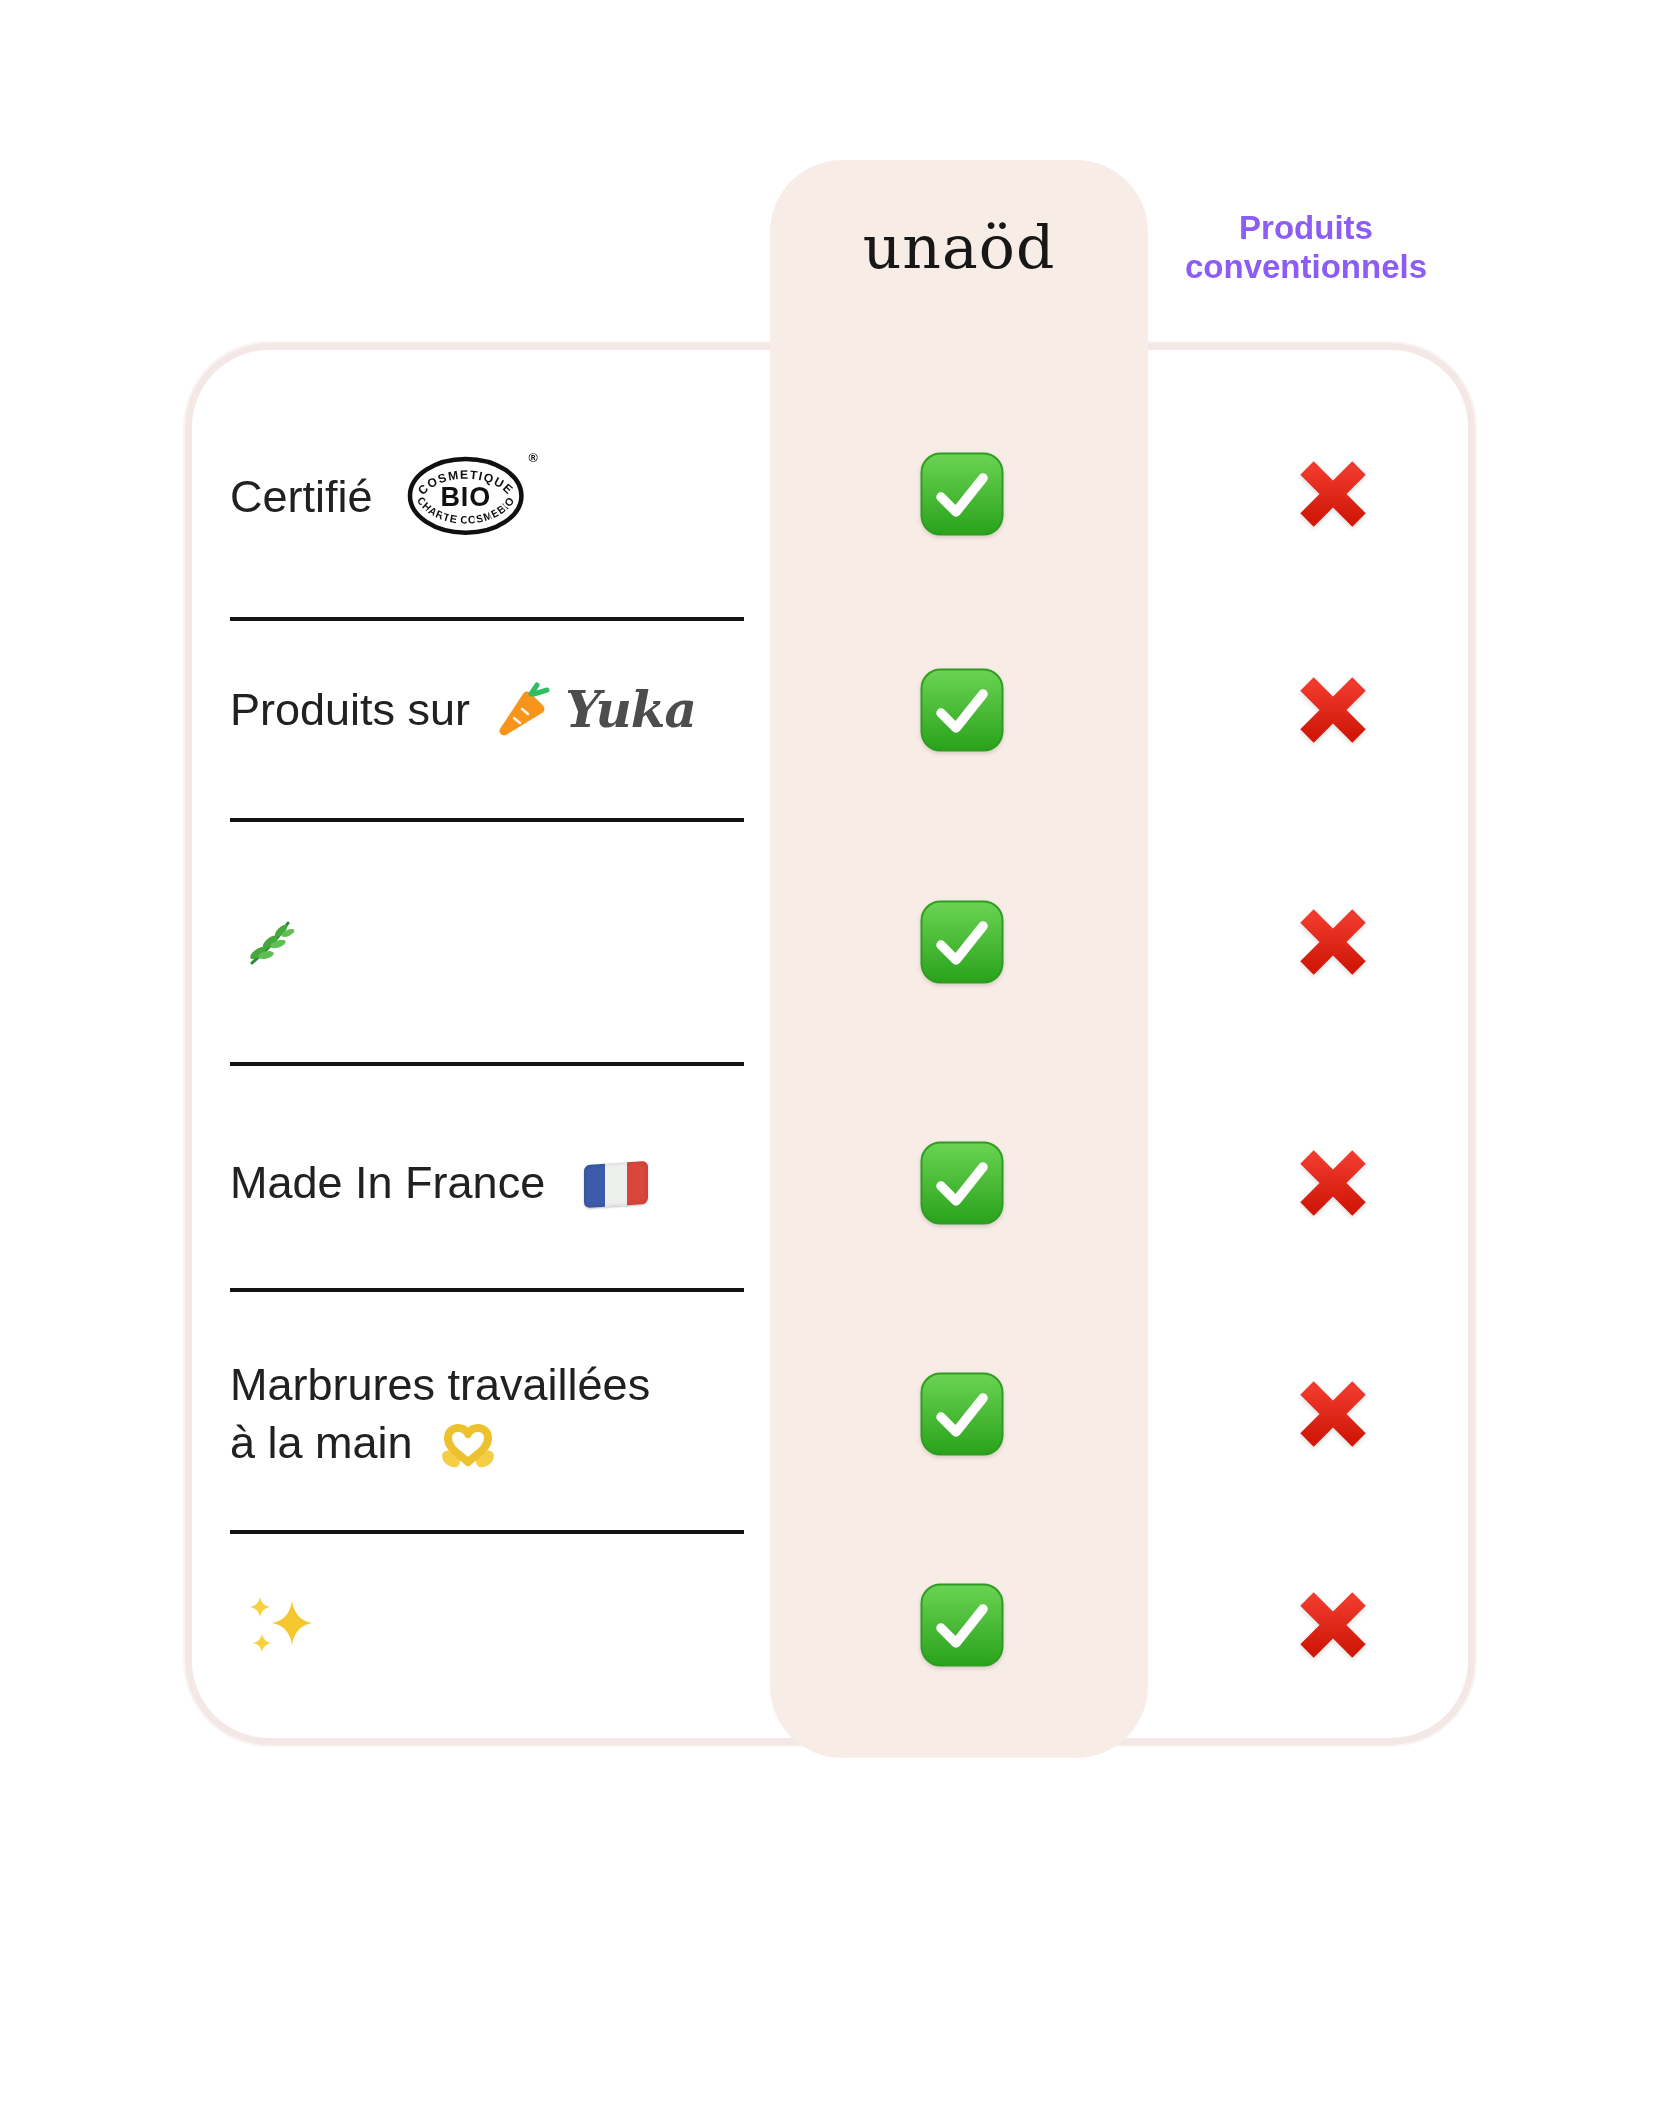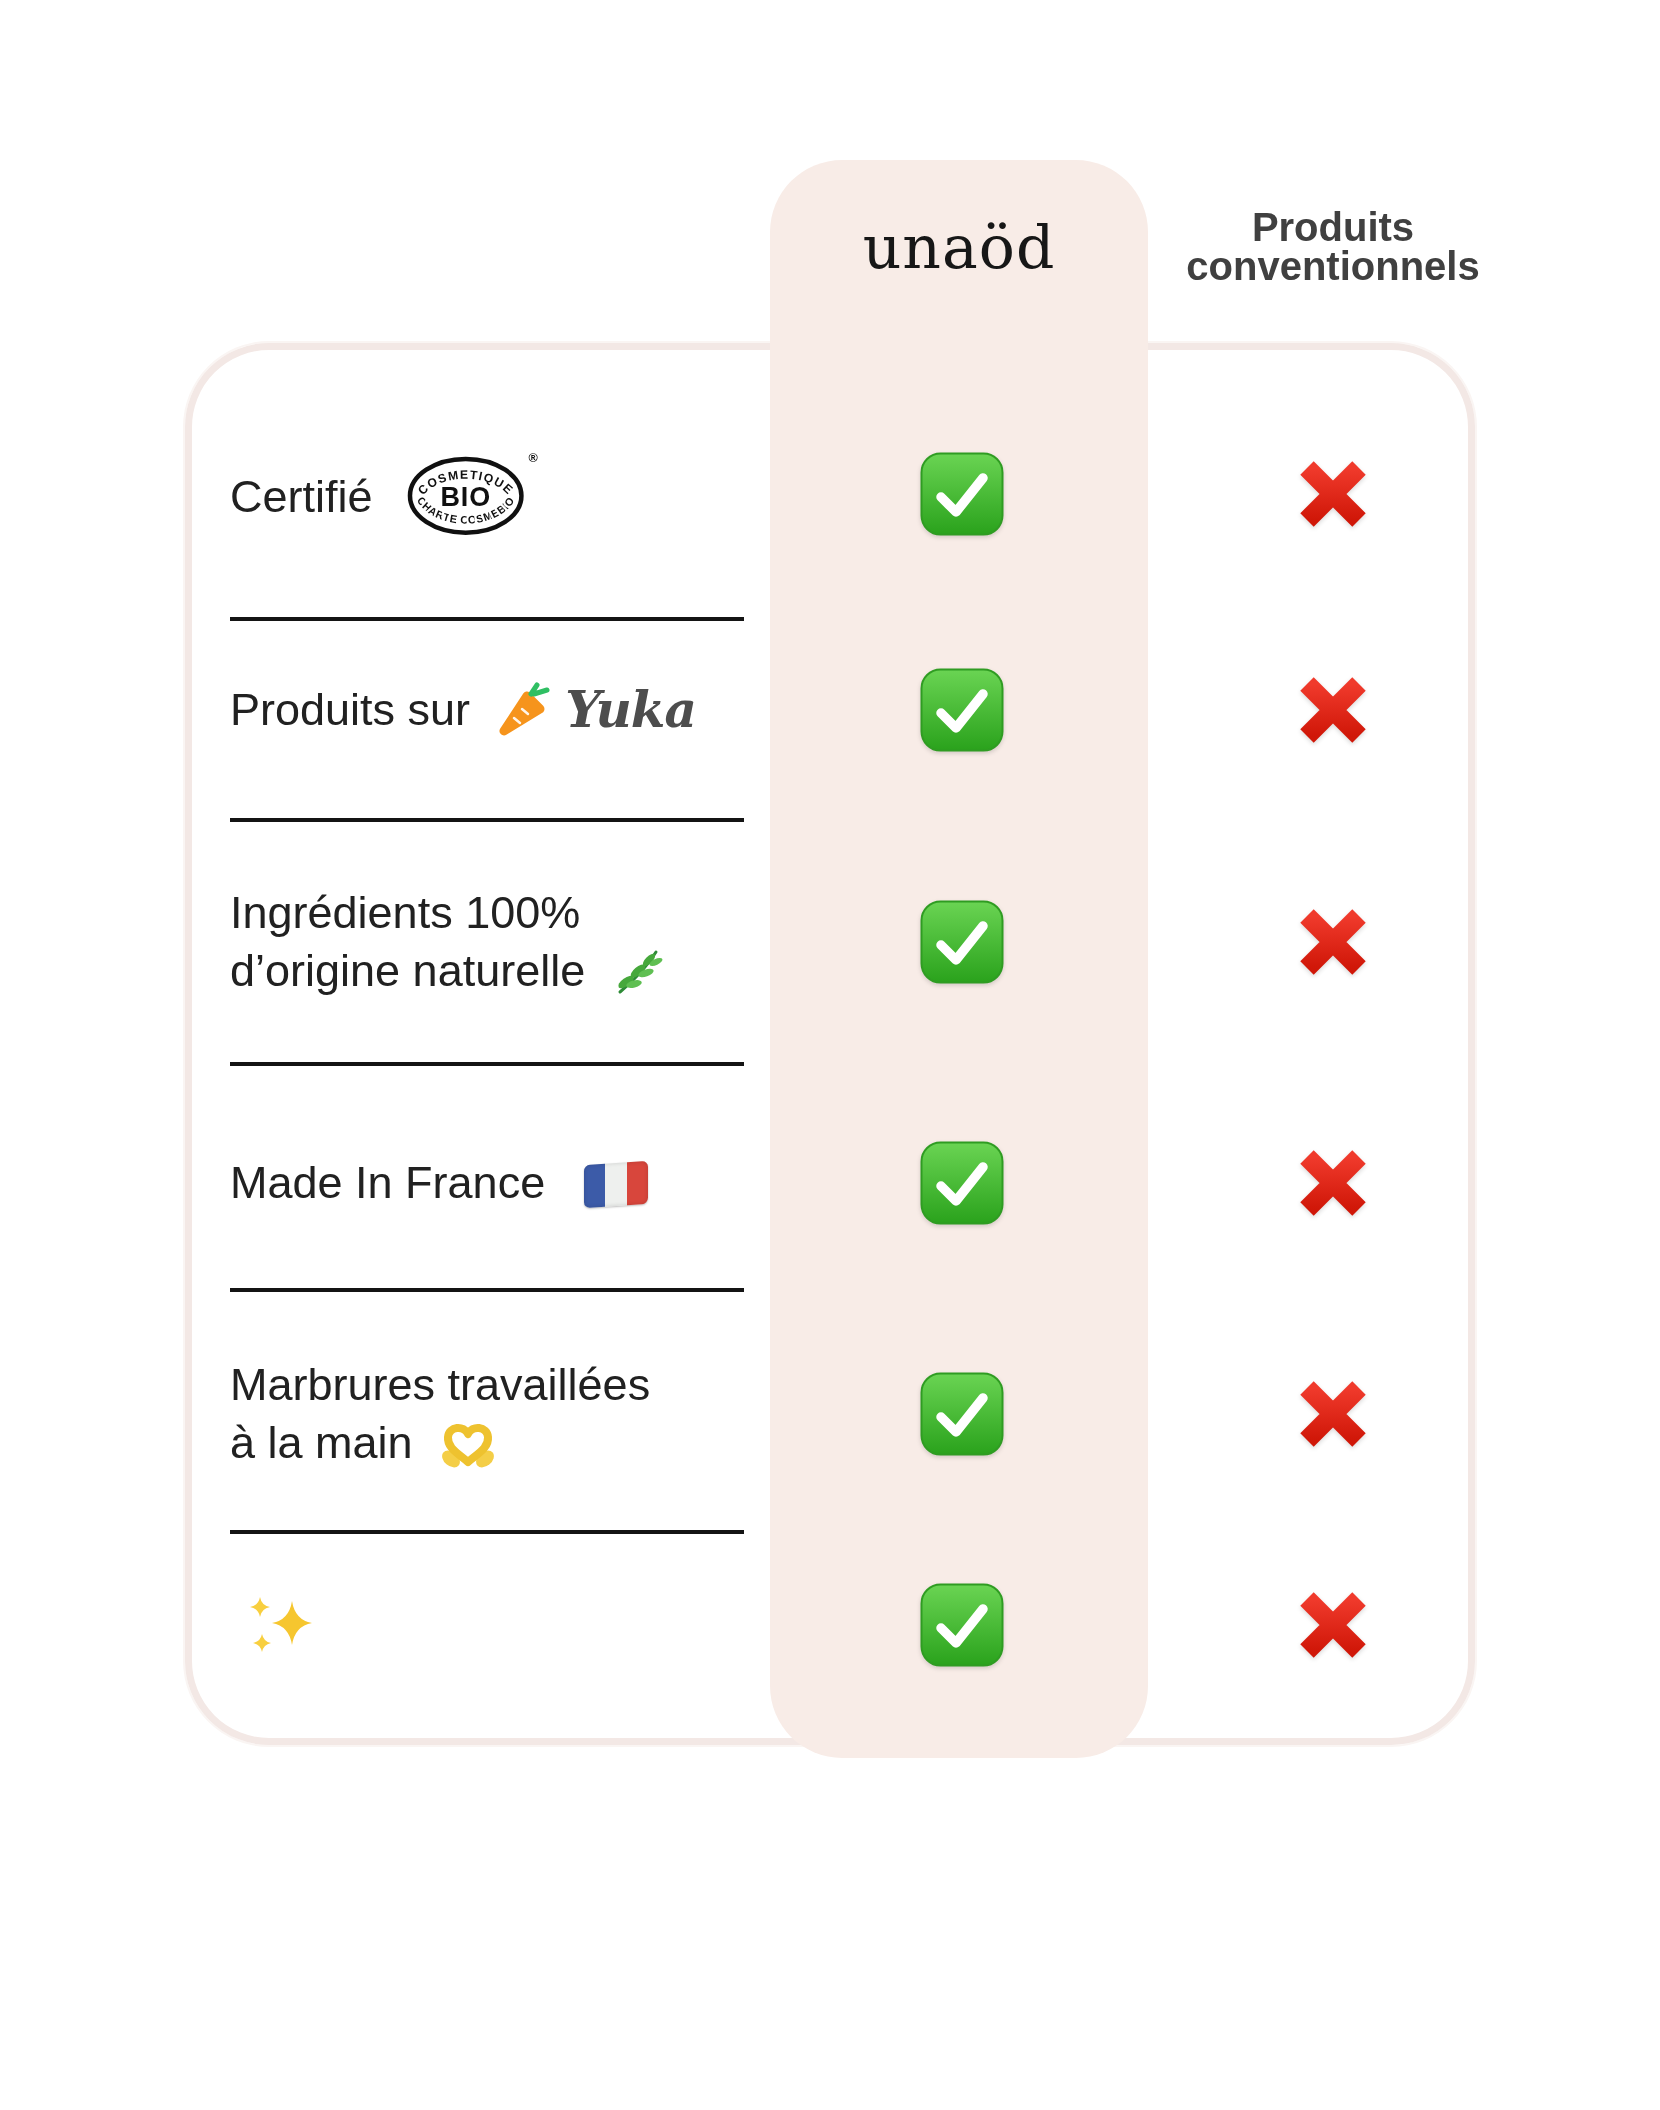--- a/index.html
+++ b/index.html
@@ -15,22 +15,22 @@
     position:absolute; left:185px; top:343px; width:1290px; height:1402px;
     border:7px solid #f3e8e5; border-radius:84px; box-sizing:border-box;
     background:transparent; z-index:0; box-shadow:0 0 0 2px #faf5f3;
   }
   .brand-logo {
     position:absolute; left:770px; top:212px; width:378px; text-align:center;
     font-family:"DejaVu Serif", serif; font-weight:500; font-size:60px;
     letter-spacing:1px; color:#171717; z-index:3;
   }
   .conv-title {
-    position:absolute; left:1165px; top:208px; width:336px; text-align:center;
-    font-size:40px; font-weight:700; line-height:39px; color:#404040; z-index:3;
+    position:absolute; left:1138px; top:208px; width:336px; text-align:center;
+    font-size:33px; font-weight:700; line-height:39px; color:#8b5cf6; z-index:3;
   }
   .row { position:absolute; left:0; width:1660px; height:0; z-index:2; }
   .row-label {
     position:absolute; left:230px; width:540px; transform:translateY(-50%);
     font-size:45px; line-height:58px; color:#212121; z-index:2;
   }
   .row-label-text { white-space:pre-line;text-align:right; }
   .cell-check { position:absolute; left:920px; transform:translateY(-50%); z-index:2; }
   .cell-cross { position:absolute; left:1292px; transform:translateY(-50%); z-index:2; }
   .cell-check svg, .cell-cross svg { display:block; filter:drop-shadow(0 2px 2px rgba(0,0,0,0.15)); }
@@ -131,22 +131,20 @@
     <div class="cell-cross">
       <svg viewBox="0 0 82 82" width="82" height="82">
         <path d="M15 15 L67 67 M67 15 L15 67" stroke="url(#cross-grad)" stroke-width="19"></path>
       </svg>
     </div>
   </div>
   <div class="divider" style="top:818px"></div>
 
   <div class="row" style="top:942px">
     <div class="row-label">
-      <span class="row-label-text">Ingrédients 100%
-d’origine naturelle</span>
       <svg class="inline-icon herb-icon" viewBox="0 0 54 54" width="54" height="54">
         <path d="M10 48 C22 38 36 24 46 8" stroke="#2e8b37" stroke-width="3" fill="none" stroke-linecap="round"></path>
         <ellipse cx="16" cy="38" rx="9" ry="4" fill="#46a83c" transform="rotate(-35 16 38)"></ellipse>
         <ellipse cx="28" cy="27" rx="9" ry="4" fill="#46a83c" transform="rotate(-40 28 27)"></ellipse>
         <ellipse cx="39" cy="16" rx="8" ry="3.5" fill="#46a83c" transform="rotate(-45 39 16)"></ellipse>
         <ellipse cx="24" cy="40" rx="8" ry="3.5" fill="#5fbf52" transform="rotate(-15 24 40)"></ellipse>
         <ellipse cx="36" cy="29" rx="8" ry="3.5" fill="#5fbf52" transform="rotate(-20 36 29)"></ellipse>
         <ellipse cx="46" cy="18" rx="7" ry="3" fill="#5fbf52" transform="rotate(-25 46 18)"></ellipse>
       </svg>
     </div>

